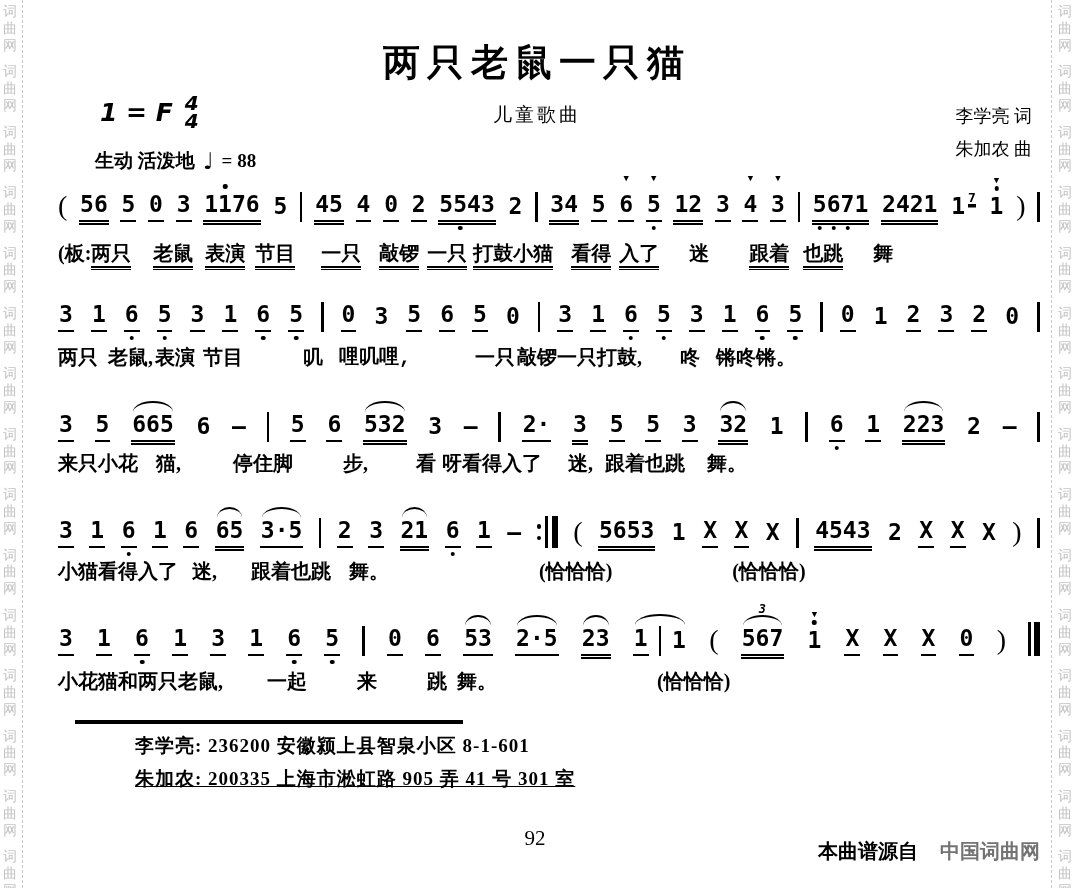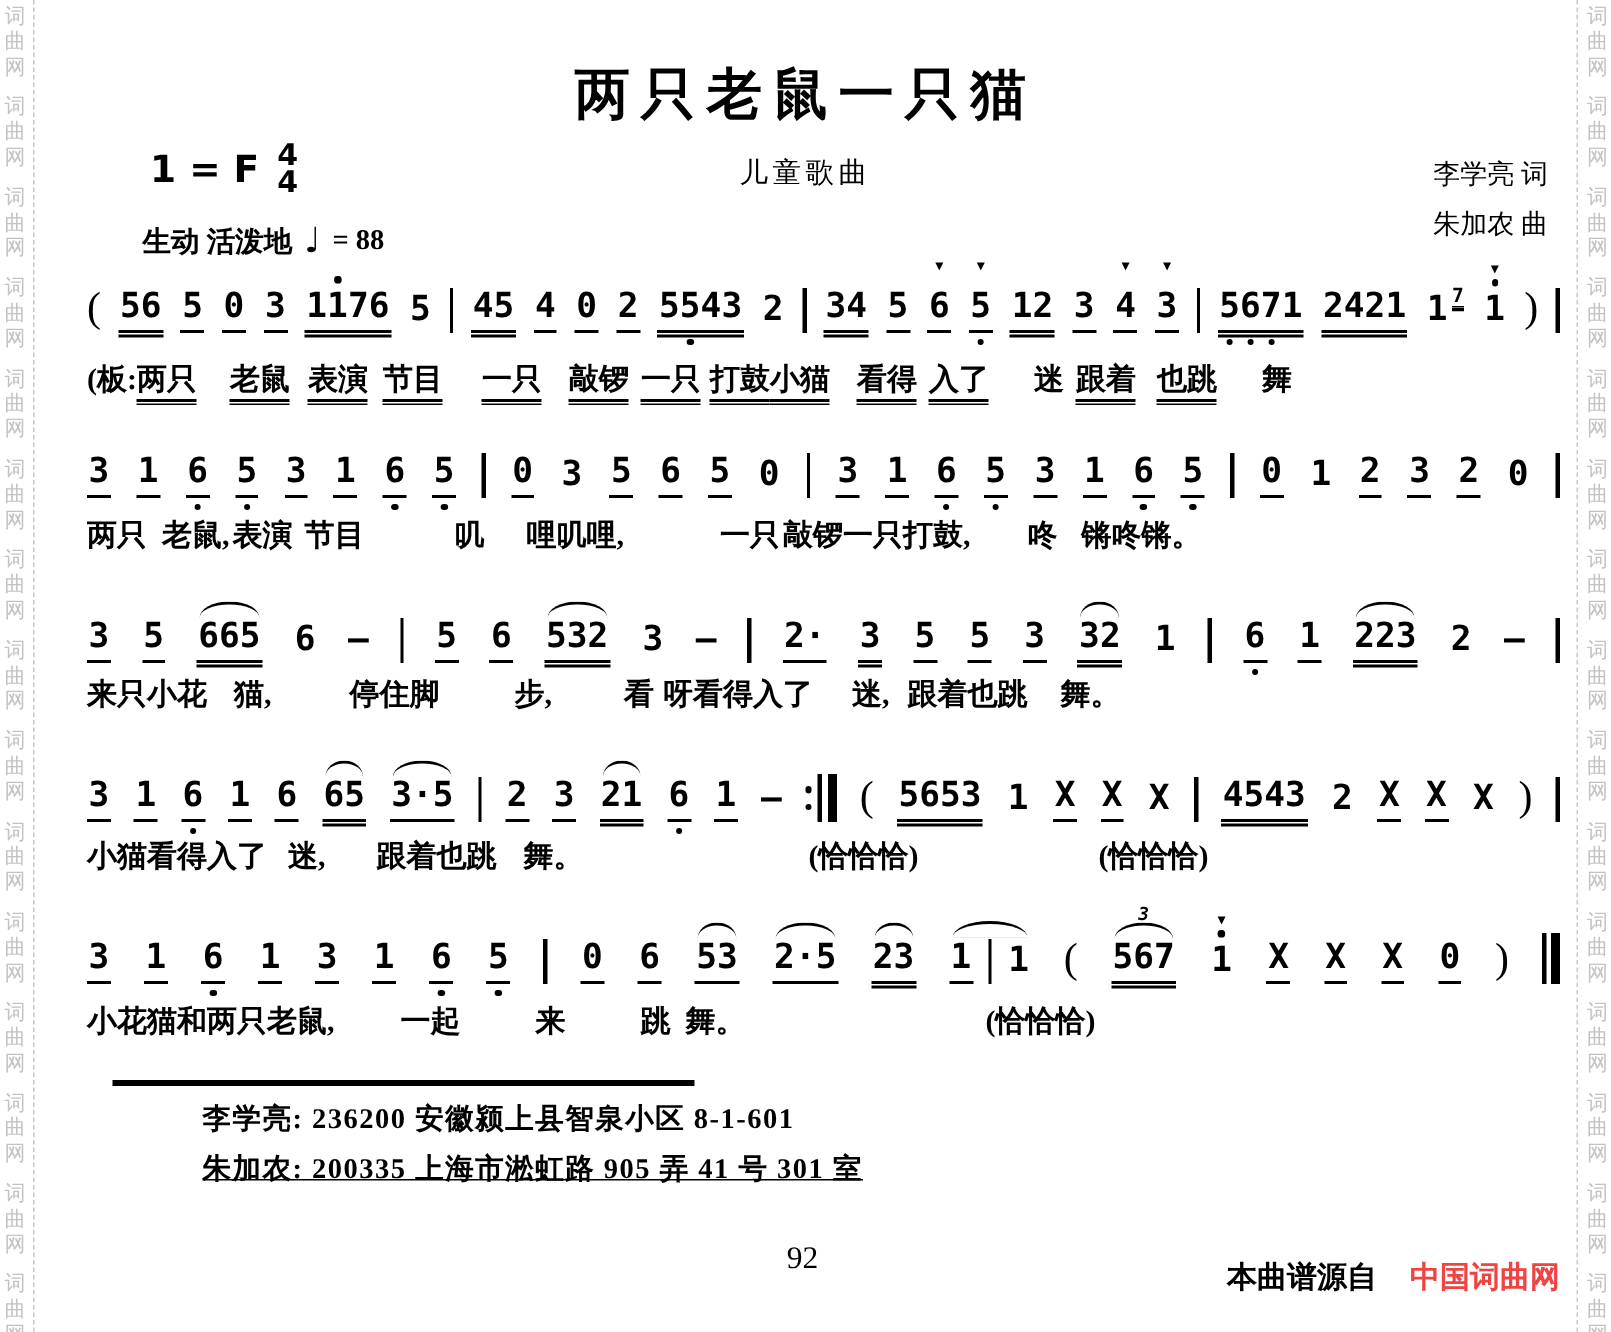--- a/index.html
+++ b/index.html
@@ -14,21 +14,21 @@
   .wm-group{display:flex;flex-direction:column;align-items:center;margin-bottom:10px;}
   .wm-line{position:absolute;top:0;bottom:0;border-left:1px dashed #c9c9c9;}
   .wm-line-left{left:22px;}
   .wm-line-right{left:1051px;}
 
   
   .title{position:absolute;top:38px;left:0;right:0;text-align:center;
          font-size:37px;font-weight:bold;letter-spacing:7px;}
   .subtitle{position:absolute;top:102px;left:0;right:0;text-align:center;font-size:19px;letter-spacing:3px;}
   .keysig{position:absolute;top:94px;left:100px;display:flex;align-items:center;gap:12px;
-          font-family:"DejaVu Sans",sans-serif;font-weight:bold;font-size:25px;}
+          font-family:"DejaVu Sans",sans-serif;font-weight:bold;font-size:25px;font-style:italic;}
   .frac{display:flex;flex-direction:column;line-height:.92;font-size:20px;text-align:center;}
   .credits{position:absolute;top:100px;right:42px;text-align:left;font-size:18px;line-height:1.85;}
   .tempo{position:absolute;top:148px;left:95px;display:flex;align-items:center;gap:8px;
          font-size:19px;font-weight:bold;}
   .tempo .note-glyph{font-size:23px;font-family:"DejaVu Sans",sans-serif;font-weight:normal;}
 
   
   .system{position:absolute;left:58px;width:982px;}
   .notes-row{display:flex;align-items:flex-end;justify-content:space-between;
              font-family:"DejaVu Sans Mono",monospace;font-weight:bold;font-size:23px;line-height:1;}
@@ -364,21 +364,21 @@
         <span class="lyr u2" style="margin-left: 12px;">表演</span>
         <span class="lyr u2" style="margin-left: 10px;">节目</span>
         <span class="lyr u2" style="margin-left: 26px;">一只</span>
         <span class="lyr u2" style="margin-left: 18px;">敲锣</span>
         <span class="lyr u2" style="margin-left: 8px;">一只</span>
         <span class="lyr u2" style="margin-left: 6px;">打鼓</span>
         <span class="lyr u2" style="">小猫</span>
         <span class="lyr u2" style="margin-left: 18px;">看得</span>
         <span class="lyr u2" style="margin-left: 8px;">入了</span>
         <span class="lyr" style="margin-left: 30px;">迷</span>
-        <span class="lyr u2" style="margin-left: 8px;">跟着</span>
+        <span class="lyr u2" style="margin-left: 40px;">跟着</span>
         <span class="lyr u2" style="margin-left: 14px;">也跳</span>
         <span class="lyr" style="margin-left: 30px;">舞</span>
       </div>
       <div class="system notes-row" style="top: 302px;">
         <div class="note u1">
           <span class="ch">3</span>
         </div>
         <div class="note u1">
           <span class="ch">1</span>
         </div>
@@ -464,21 +464,21 @@
           <span class="ch">0</span>
         </div>
         <div class="bar"></div>
       </div>
       <div class="system lyrics-row" style="top: 346px;">
         <span class="lyr">两只</span>
         <span class="lyr" style="margin-left: 10px;">老鼠,</span>
         <span class="lyr" style="margin-left: 2px;">表演</span>
         <span class="lyr" style="margin-left: 8px;">节目</span>
         <span class="lyr" style="margin-left: 60px;">叽</span>
-        <span class="lyr" style="margin-left: 28px;">哩叽哩,</span>
+        <span class="lyr" style="margin-left: 16px; font-family: Liberation Mono, monospace;">哩叽哩,</span>
         <span class="lyr" style="margin-left: 64px;">一只</span>
         <span class="lyr" style="margin-left: 2px;">敲锣一只打鼓,</span>
         <span class="lyr" style="margin-left: 38px;">咚</span>
         <span class="lyr" style="margin-left: 16px;">锵咚锵。</span>
       </div>
       <div class="system notes-row" style="top: 412px;">
         <div class="note u1">
           <span class="ch">3</span>
         </div>
         <div class="note u1">
@@ -755,16 +755,16 @@
     </div>
 
   <div class="addr-rule"></div>
   <div class="addr addr1">李学亮: 236200 安徽颍上县智泉小区 8-1-601</div>
   <div class="addr addr2">朱加农: 200335 上海市淞虹路 905 弄 41 号 301 室</div>
 
   <div class="pageno">92</div>
 
   <div class="source">
     <span>本曲谱源自</span>
-    <span id="source-site" style="color: #ef4444;">中国词曲网</span>
+    <span id="source-site" style="color: #737373;">中国词曲网</span>
   </div>
 
 </div>
 
 </body></html>

